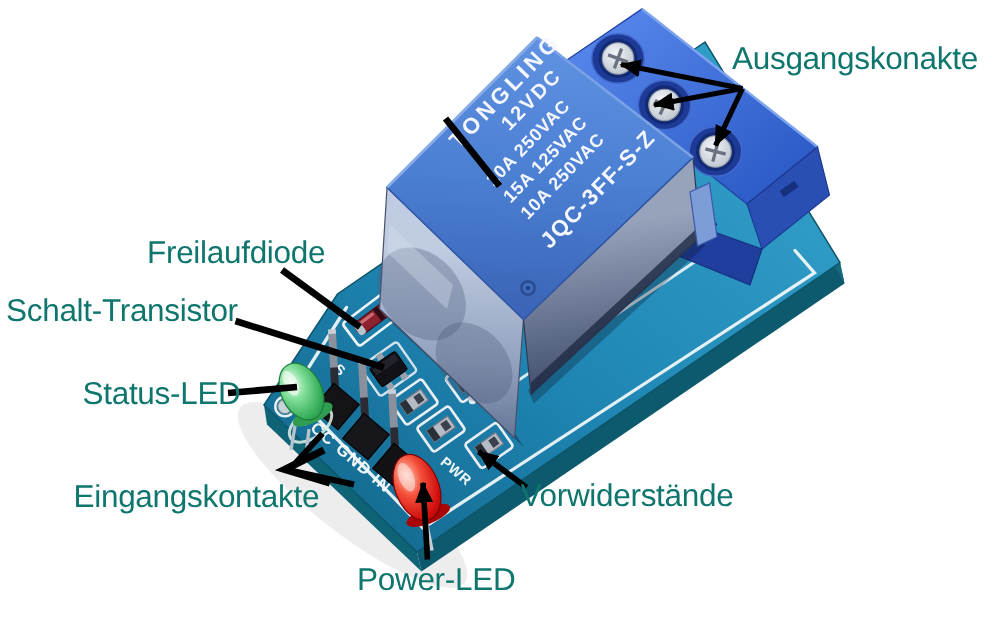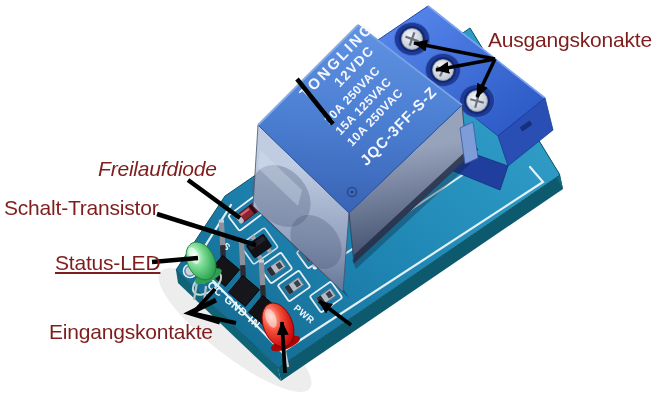--- a/index.html
+++ b/index.html
@@ -1,19 +1,19 @@
 <!DOCTYPE html>
 <html><head>
 <meta charset="utf-8">
 <style>
   html,body{margin:0;padding:0;background:#ffffff;}
   #stage{position:relative;width:662px;height:415px;overflow:hidden;
          font-family:"Liberation Sans",sans-serif;background:#ffffff;}
   #board-svg{position:absolute;left:0;top:0;}
-  .lbl{position:absolute;font-size:21px;line-height:23px;color:#7f1d1d;
+  .lbl{position:absolute;font-size:21px;line-height:23px;color:#0f766e;
        white-space:nowrap;letter-spacing:-0.2px;}
   svg text{font-family:"Liberation Sans",sans-serif;}
 </style>
 </head>
 <body>
 
 <div id="stage">
 
 <svg id="board-svg" width="662" height="415" viewBox="0 0 662 415">
   <defs>
@@ -252,18 +252,20 @@
     <line x1="495" y1="59" x2="477" y2="97" stroke-width="3.5" marker-end="url(#arrowClosed)"></line>
     <line x1="351" y1="325" x2="319" y2="301" stroke-width="3.8" marker-end="url(#arrowClosed)"></line>
     <line x1="285" y1="373" x2="282" y2="322" stroke-width="3.8" marker-end="url(#arrowClosed)"></line>
     <line x1="215" y1="289" x2="194" y2="312" stroke-width="4"></line>
     <line x1="236" y1="323" x2="195" y2="314" stroke-width="4"></line>
     <path d="M216,300 L190,313 L220,322" stroke-width="5"></path>
   </g>
 </svg>
 
 <div class="lbl" style="left:488px;top:28px;">Ausgangskonakte</div>
-<div class="lbl" style="left:98px;top:157px;font-style:italic;">Freilaufdiode</div>
+<div class="lbl" style="left:98px;top:157px;">Freilaufdiode</div>
 <div class="lbl" style="left:4px;top:196px;text-align:right;">Schalt-Transistor</div>
-<div class="lbl" style="left:55px;top:251px;text-decoration:underline;">Status-LED</div>
+<div class="lbl" style="left:55px;top:251px;">Status-LED</div>
 <div class="lbl" style="left:49px;top:320px;">Eingangskontakte</div>
+<div class="lbl" style="left:347px;top:319px;">Vorwiderstände</div>
+<div class="lbl" style="left:238px;top:375px;">Power-LED</div>
 
 </div>
 
 </body></html>

